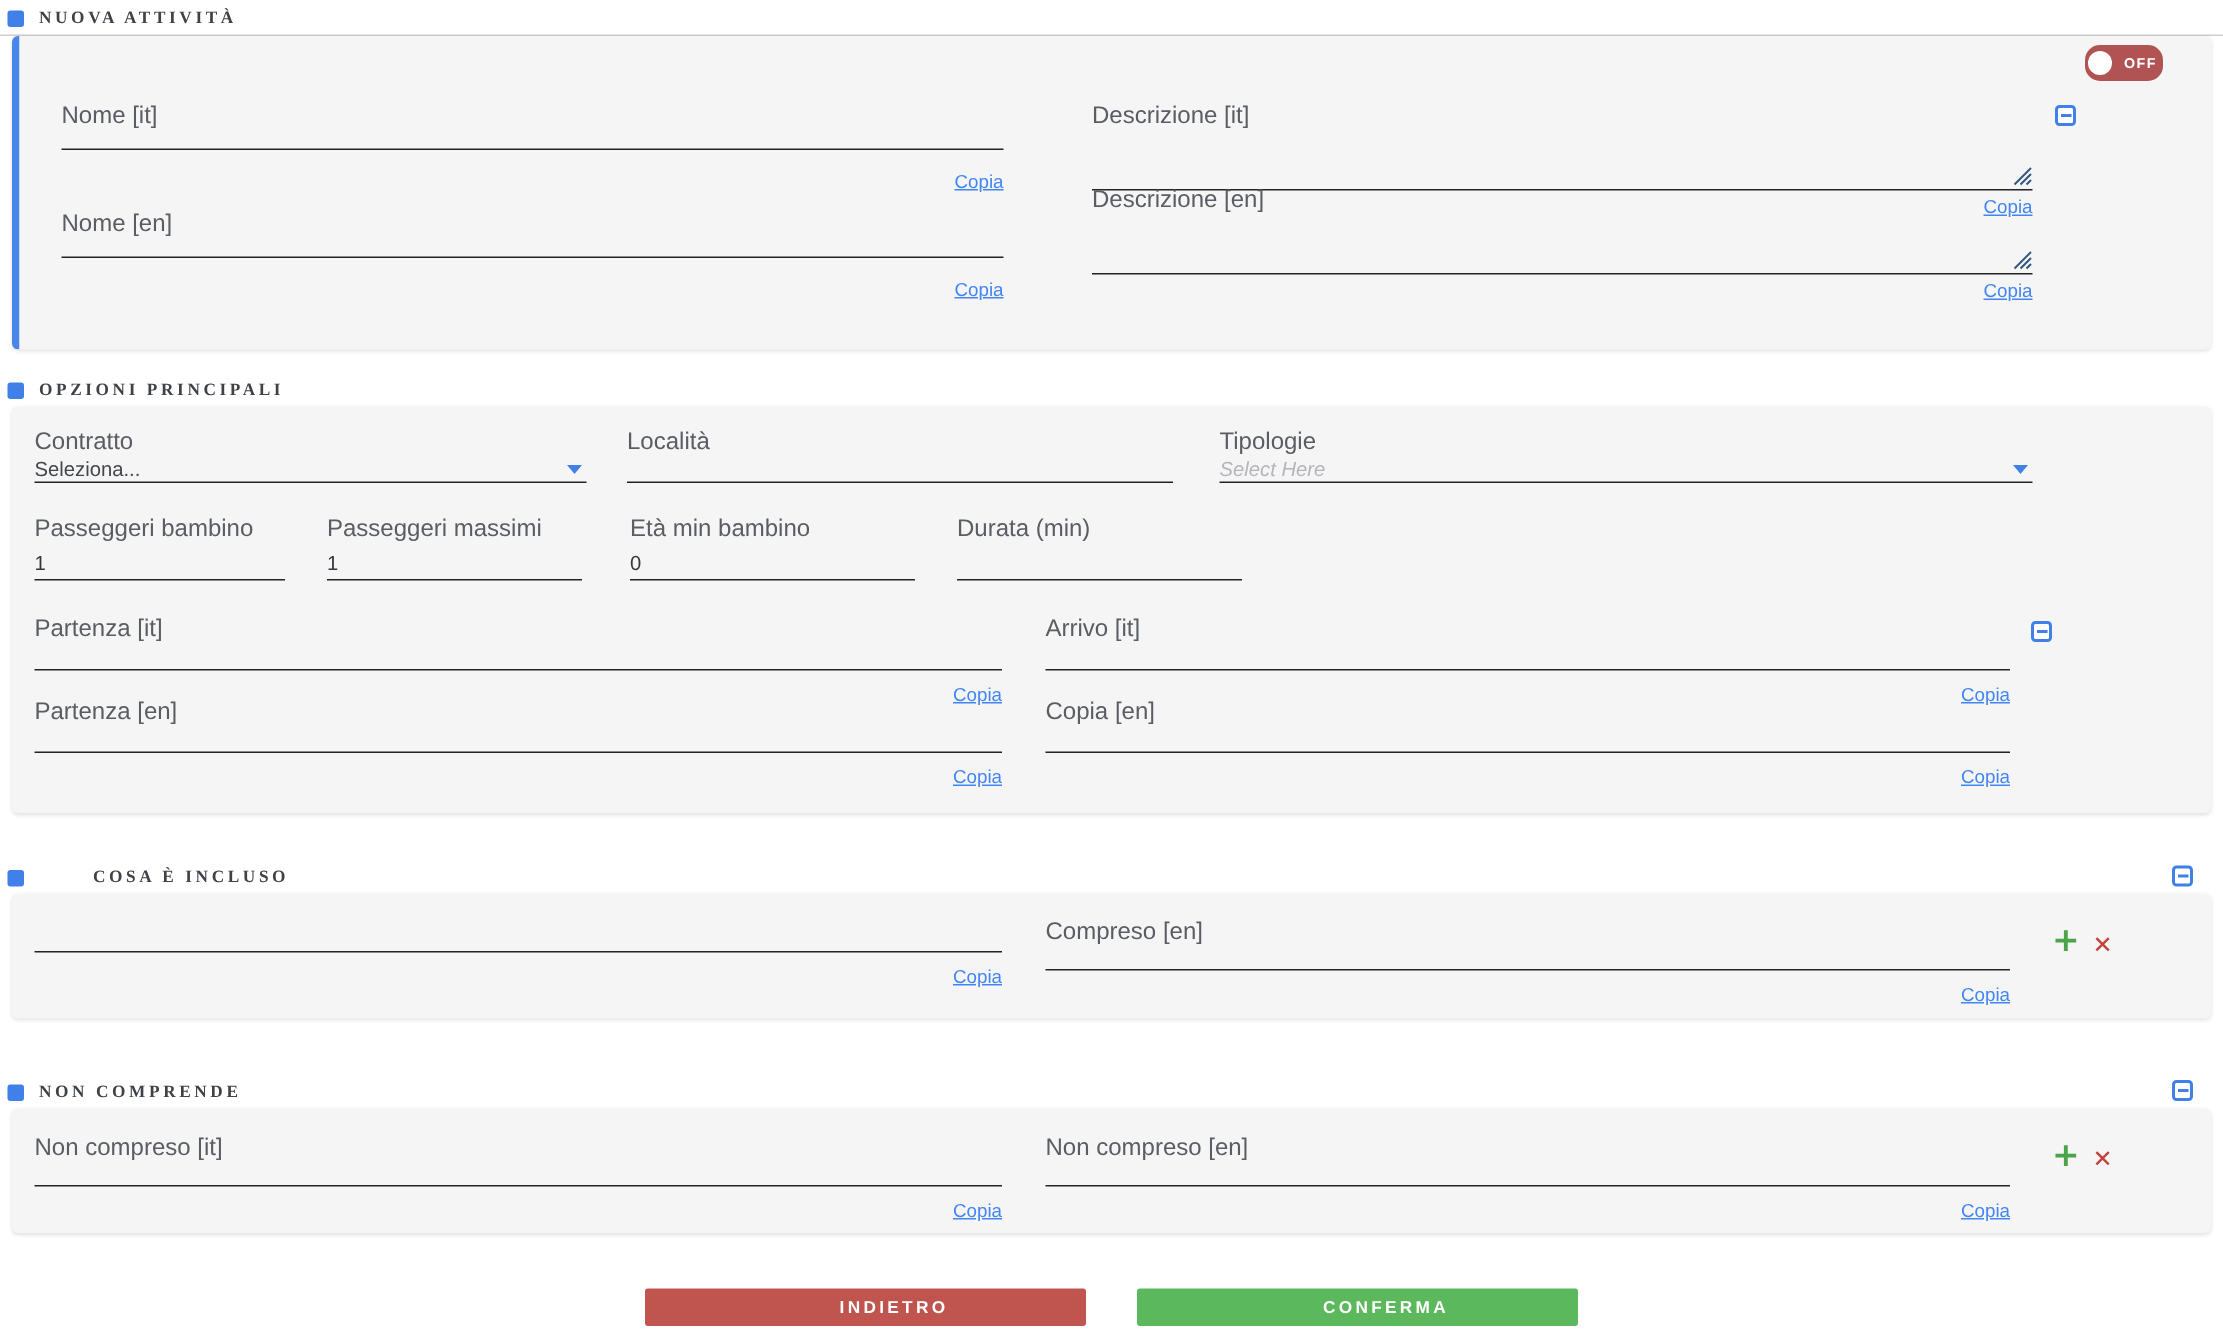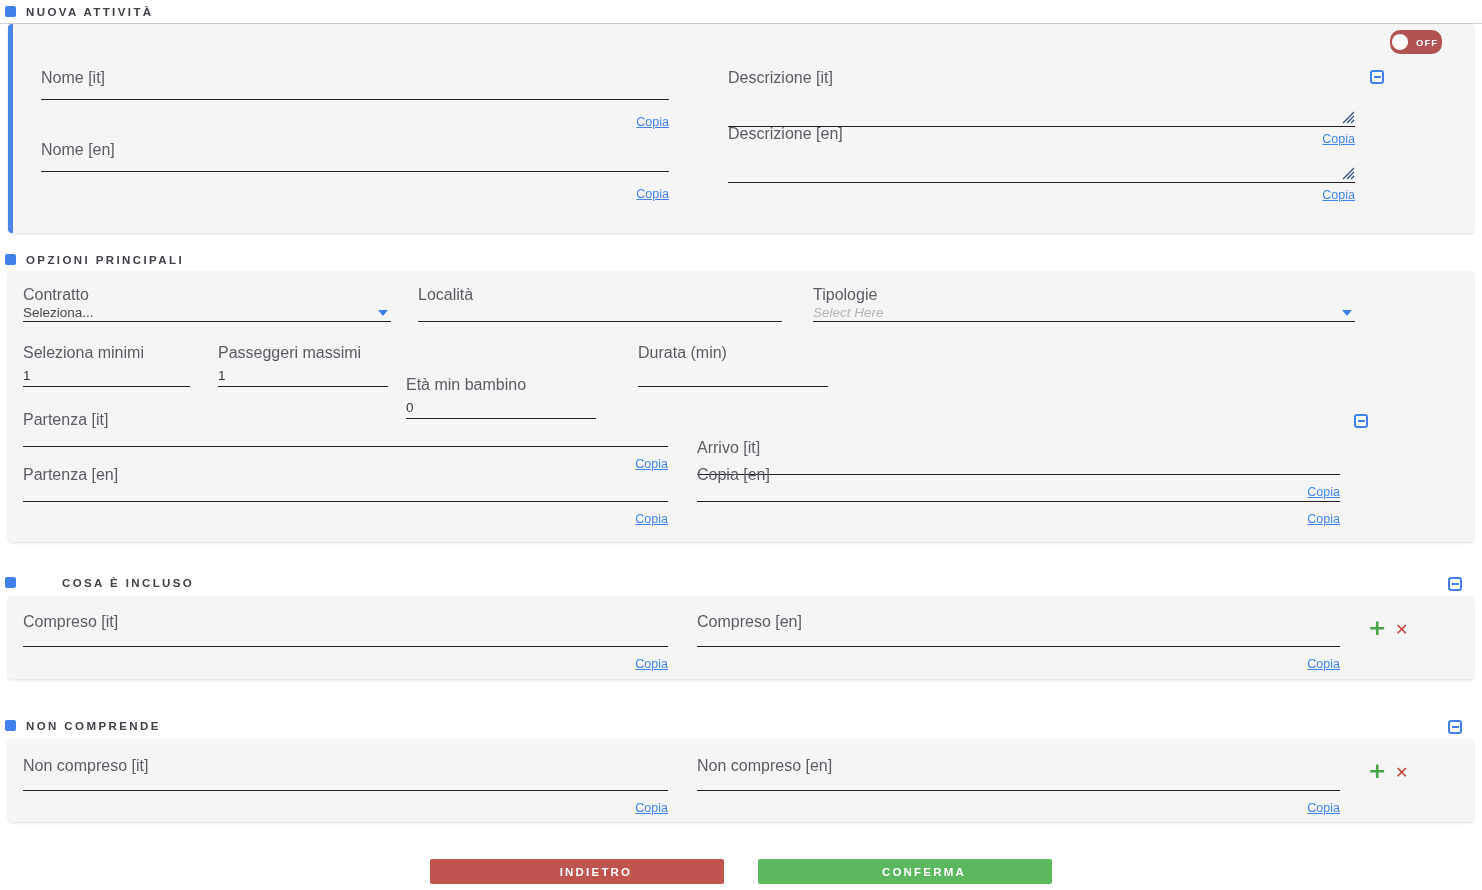--- a/index.html
+++ b/index.html
@@ -12,23 +12,24 @@
   *{box-sizing:border-box;}
   html,body{margin:0;padding:0;}
   body{
     width:1482px;height:890px;
     background:#ffffff;
     font-family:"Liberation Sans", sans-serif;
     overflow:hidden;
   }
   
   .section-header{
-    display:flex;align-items:flex-start;
+    display:flex;align-items:flex-end;
     padding:6px 20px 5px 5px;
     position:relative;
+    font-family:Liberation Serif, serif;
   }
   .section-header.bordered{border-bottom:1px solid #cfcfd2;}
   .sq{width:11px;height:11px;background:var(--blue);border-radius:2px;margin-right:10px;flex:none;}
   .section-title{
     font-size:11.5px;font-weight:700;letter-spacing:2.4px;
     color:#3e4147;text-transform:uppercase;white-space:nowrap;
   }
   .hdr-right{margin-left:auto;}
   
   .minus-btn{
@@ -176,45 +177,45 @@
       <span class="caret"></span>
     </div>
   </div>
 
   <div class="ufield" style="left:410px;top:18px;width:364px;">
     <label class="flabel">Località</label>
     <input class="uinput h21" type="text" value="" style="">
   </div>
 
   <div class="ufield" style="left:15px;top:76px;width:167px;">
-    <label class="flabel">Seleziona minimi</label>
+    <label class="flabel">Passeggeri bambino</label>
     <input class="uinput h22" type="text" value="1" style="">
   </div>
   <div class="ufield" style="left:210px;top:76px;width:170px;">
     <label class="flabel">Passeggeri massimi</label>
     <input class="uinput h22" type="text" value="1" style="">
   </div>
-  <div class="ufield" style="left:398px;top:76px;width:190px;margin-top:32px;">
+  <div class="ufield" style="left:412px;top:76px;width:190px;">
     <label class="flabel">Età min bambino</label>
     <input class="uinput h22" type="text" value="0" style="">
   </div>
   <div class="ufield" style="left:630px;top:76px;width:190px;">
     <label class="flabel">Durata (min)</label>
     <input class="uinput h22" type="text" value="" style="">
   </div>
 
   <div class="minus-btn" style="position:absolute;left:1346px;top:143px;"></div>
 
   <div class="ufield" style="left:15px;top:143px;width:645px;">
     <label class="flabel">Partenza [it]</label>
     <input class="uinput h21" type="text" value="" style="">
     <div class="copy-row mt7"><span class="copy-link">Copia</span></div>
   </div>
 
-  <div class="ufield" style="left:689px;top:143px;width:643px;margin-top:28px;">
+  <div class="ufield" style="left:689px;top:143px;width:643px;">
     <label class="flabel">Arrivo [it]</label>
     <input class="uinput h21" type="text" value="" style="">
     <div class="copy-row mt7"><span class="copy-link">Copia</span></div>
   </div>
 
   <div class="ufield" style="left:15px;top:198px;width:645px;">
     <label class="flabel">Partenza [en]</label>
     <input class="uinput h21" type="text" value="" style="">
     <div class="copy-row mt7"><span class="copy-link">Copia</span></div>
   </div>
@@ -227,21 +228,20 @@
 </div>
 
 <div class="section-header" style="margin-top:29px;gap:36px;">
   <span class="sq"></span>
   <span class="section-title">COSA È INCLUSO</span>
   <span class="hdr-right minus-btn"></span>
 </div>
 
 <div class="card" style="height:83px;">
   <div class="ufield" style="left:15px;top:20px;width:645px;">
-    <label class="flabel">Compreso [it]</label>
     <input class="uinput h19" type="text" value="" style="">
     <div class="copy-row mt7"><span class="copy-link">Copia</span></div>
   </div>
   <div class="ufield" style="left:689px;top:20px;width:643px;">
     <label class="flabel">Compreso [en]</label>
     <input class="uinput h19" type="text" value="" style="">
     <div class="copy-row mt7"><span class="copy-link">Copia</span></div>
   </div>
   <span class="plus-icon" style="left:1360px;top:24px;">+</span>
   <span class="x-icon" style="left:1387px;top:26px;">✕</span>

